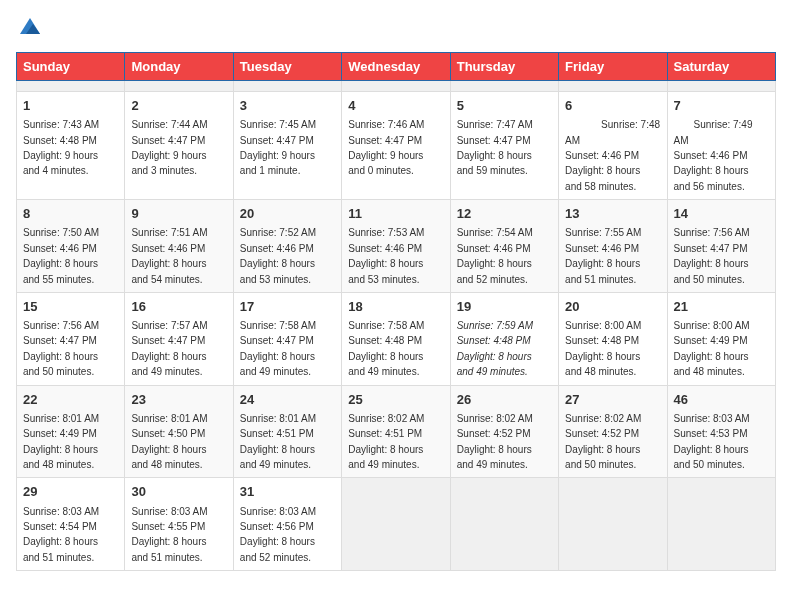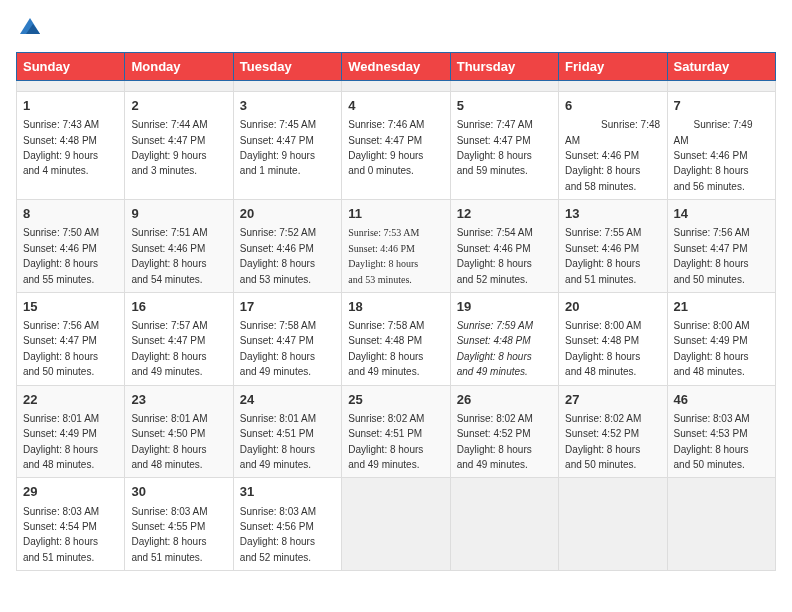--- a/index.html
+++ b/index.html
@@ -172,21 +172,21 @@
 Daylight: 8 hours
 and 55 minutes.</span></td>
         <td><span class="day-number">9</span><span class="day-info" style="white-space: pre-line;">Sunrise: 7:51 AM
 Sunset: 4:46 PM
 Daylight: 8 hours
 and 54 minutes.</span></td>
         <td><span class="day-number">20</span><span class="day-info" style="white-space: pre-line;">Sunrise: 7:52 AM
 Sunset: 4:46 PM
 Daylight: 8 hours
 and 53 minutes.</span></td>
-        <td><span class="day-number">11</span><span class="day-info" style="white-space: pre-line; font-family: Liberation Serif, serif;">Sunrise: 7:53 AM
+        <td><span class="day-number">11</span><span class="day-info" style="white-space: pre-line;">Sunrise: 7:53 AM
 Sunset: 4:46 PM
 Daylight: 8 hours
 and 53 minutes.</span></td>
         <td><span class="day-number">12</span><span class="day-info" style="white-space: pre-line;">Sunrise: 7:54 AM
 Sunset: 4:46 PM
 Daylight: 8 hours
 and 52 minutes.</span></td>
         <td><span class="day-number">13</span><span class="day-info" style="white-space: pre-line;">Sunrise: 7:55 AM
 Sunset: 4:46 PM
 Daylight: 8 hours

